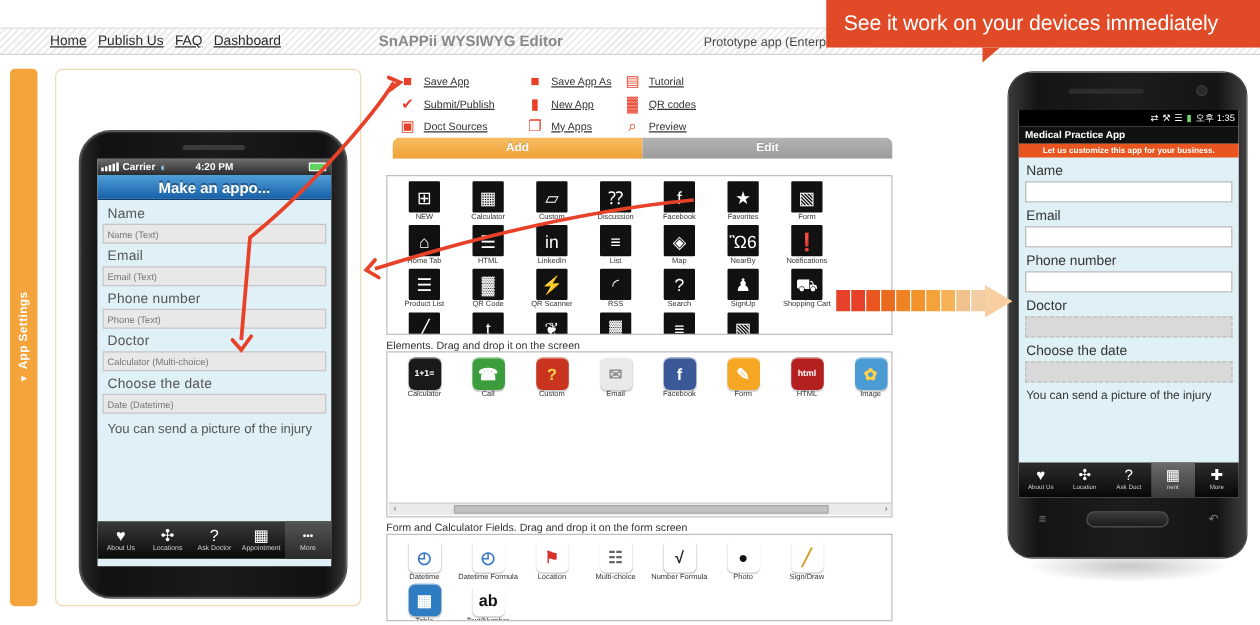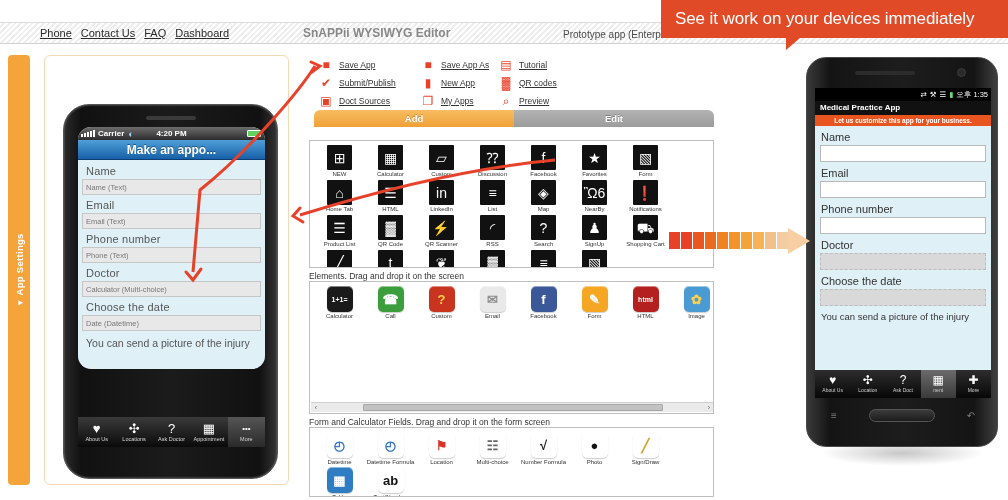--- a/index.html
+++ b/index.html
@@ -73,22 +73,22 @@
     background:linear-gradient(90deg,#2a2a2a 0%, #111 8%, #1b1b1b 50%, #111 92%, #343434 100%);
     border-radius:26px 26px 26px 26px;
     border:1px solid #555;
     box-shadow:inset 0 0 2px #888;
   }
   #iphone-speaker {
     position:absolute; left:50%; top:11px; transform:translateX(-50%);
     width:50px; height:4px; background:#3a3a3a; border-radius:2px;
   }
   #iphone-screen {
-    position:absolute; left:14px; top:22px; width:187px; height:242px;
-    background:#dff0f7; overflow:hidden;border-radius:13px;
+    position:absolute; left:14px; top:22px; width:187px; height:326px;
+    background:#dff0f7; overflow:hidden;
   }
   #ip-status {
     height:13px; background:linear-gradient(#6d6d6d,#2c2c2c);
     display:flex; align-items:center; color:#fff; font-size:8px;
     font-weight:bold; padding:0 3px; position:relative;
   }
   .ip-bars { display:flex; align-items:flex-end; gap:1px; margin-right:3px; }
   .ip-bars i { display:block; width:2px; background:#fff; border-radius:0; }
   .ip-bars i:nth-child(1){height:3px}.ip-bars i:nth-child(2){height:4px}
   .ip-bars i:nth-child(3){height:5px}.ip-bars i:nth-child(4){height:6px}
@@ -255,22 +255,22 @@
   #and-home {
     width:66px; height:13px; border:1px solid #555; border-radius:7px;
     background:linear-gradient(#3b3b3b,#1c1c1c);
   }
 </style>
 </head>
 <body>
 
 <div id="topnav">
   <div id="navlinks">
-    <a>Phone</a>
-    <a>Contact Us</a>
+    <a>Home</a>
+    <a>Publish Us</a>
     <a>FAQ</a>
     <a>Dashboard</a>
   </div>
   <div id="apptitle">SnAPPii WYSIWYG Editor</div>
   <div id="protoname">Prototype app (Enterprise</div>
 </div>
 
 <div id="callout">
   <div id="callout-text">See it work on your devices immediately</div>
 </div>

